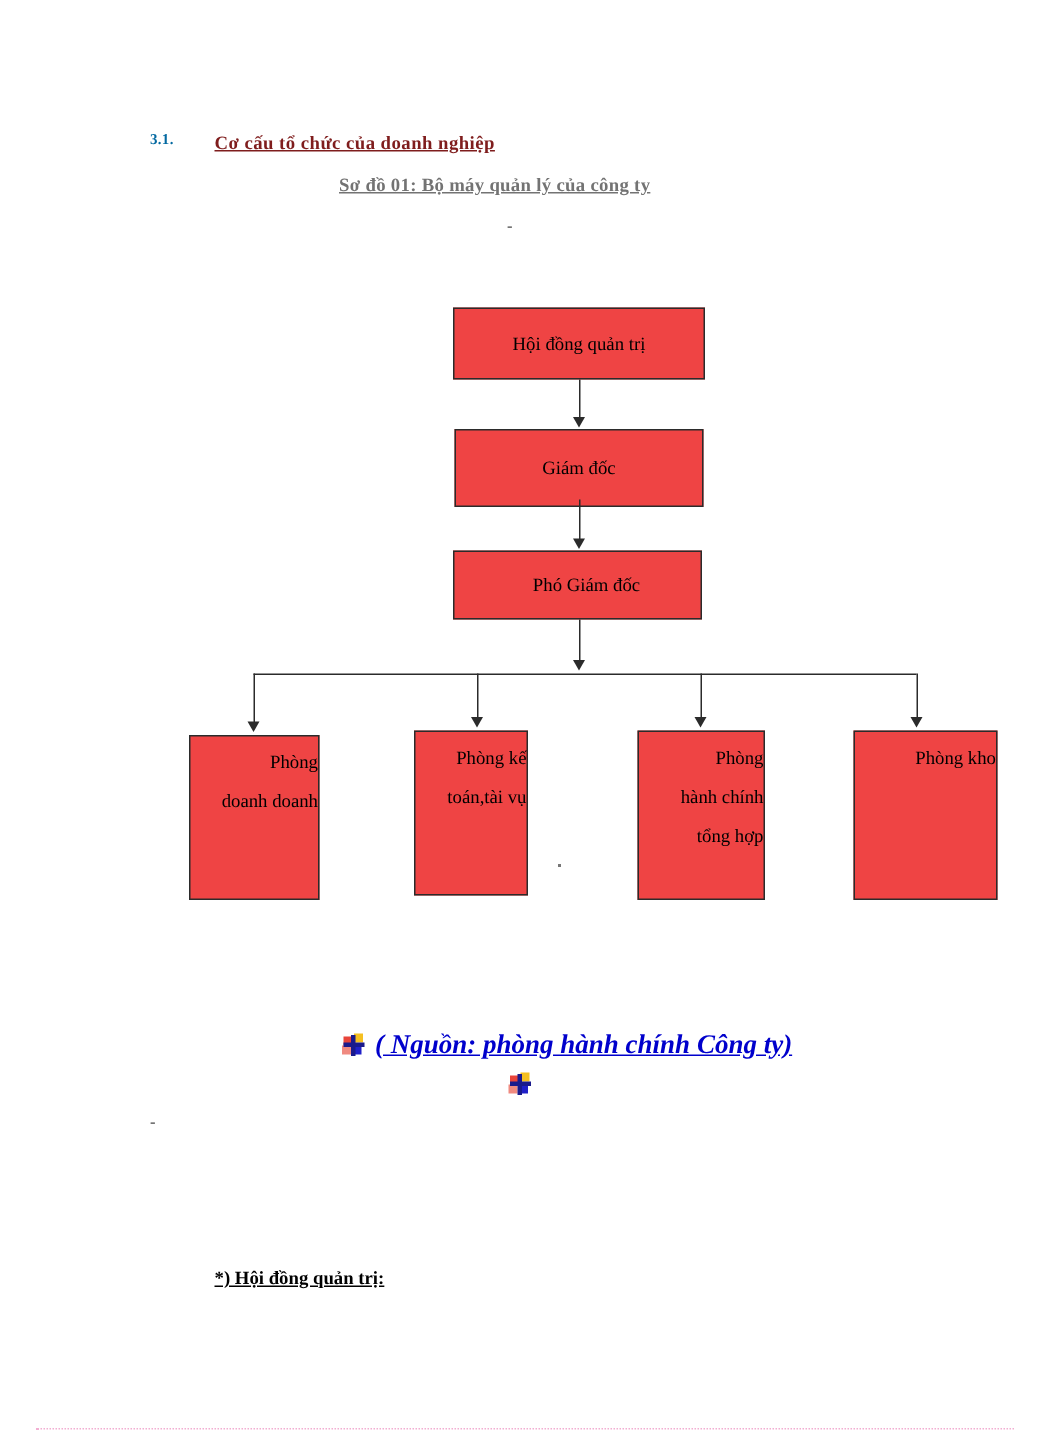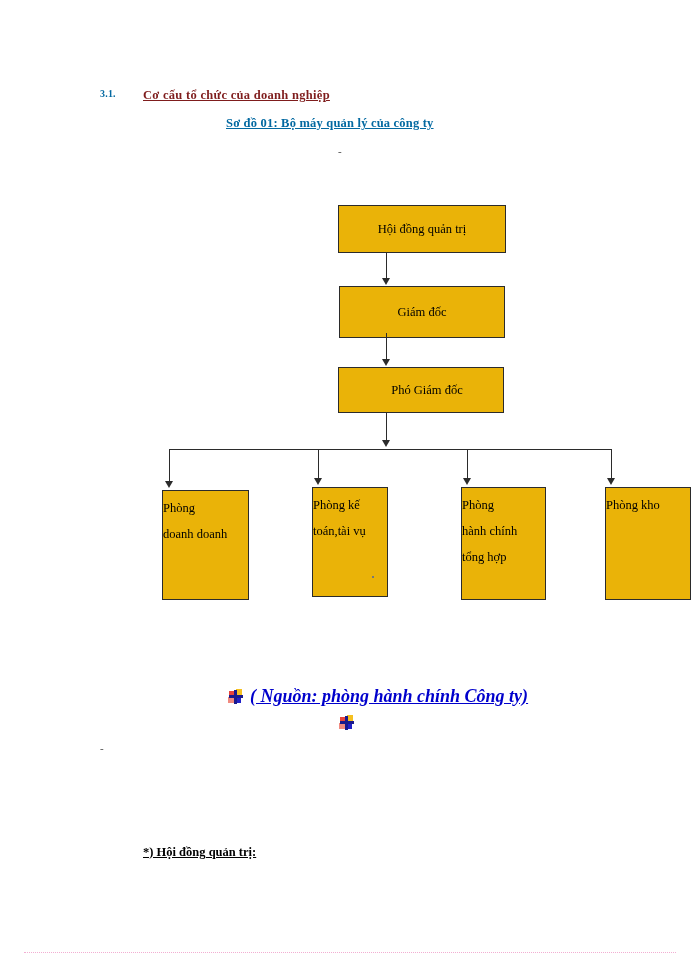--- a/index.html
+++ b/index.html
@@ -40,46 +40,45 @@
     color: #7f1d1d;
     text-decoration: underline;
     white-space: nowrap;
     letter-spacing: 0.3px;
   }
   .fig-title {
     position: absolute;
     left: 226px; top: 116px;
     font-size: 12.5px;
     font-weight: bold;
-    color: #0369a1;
+    color: #737373;
     text-decoration: underline;
     white-space: nowrap;
     letter-spacing: 0.2px;
   }
 
   
   .dash {
     position: absolute;
     font-size: 11px;
     color: #444444;
     line-height: 1;
   }
   .dash-top  { left: 338px; top: 146px; }
   .dash-low  { left: 100px; top: 743px; }
 
   
   .node {
     position: absolute;
     border: 1px solid #2b2b2b;
-    background: #eab308;
+    background: #ef4444;
     box-sizing: border-box;
-    text-align: left;
+    text-align: right;
     font-size: 12.5px;
     color: #000000;
-    margin-left: 36px;
   }
   .node .line {
     display: block;
     white-space: nowrap;
   }
 
   
   .node-top {
     display: flex;
     align-items: center;
@@ -94,21 +93,21 @@
   .node-dept {
     padding-top: 4px;
   }
   .node-dept .line {
     line-height: 26px;
   }
 
   #node-kd    { left: 126px; top: 490px; width: 87px;  height: 110px; }
   #node-kt    { left: 276px; top: 487px; width: 76px;  height: 110px; }
   #node-hc    { left: 425px; top: 487px; width: 85px;  height: 113px; }
-  #node-kho   { left: 569px; top: 487px; width: 86px;  height: 113px; }
+  #node-kho   { left: 569px; top: 487px; width: 96px;  height: 113px; }
 
   
   .vline {
     position: absolute;
     width: 1px;
     background: #2b2b2b;
   }
   .hline {
     position: absolute;
     height: 1px;

